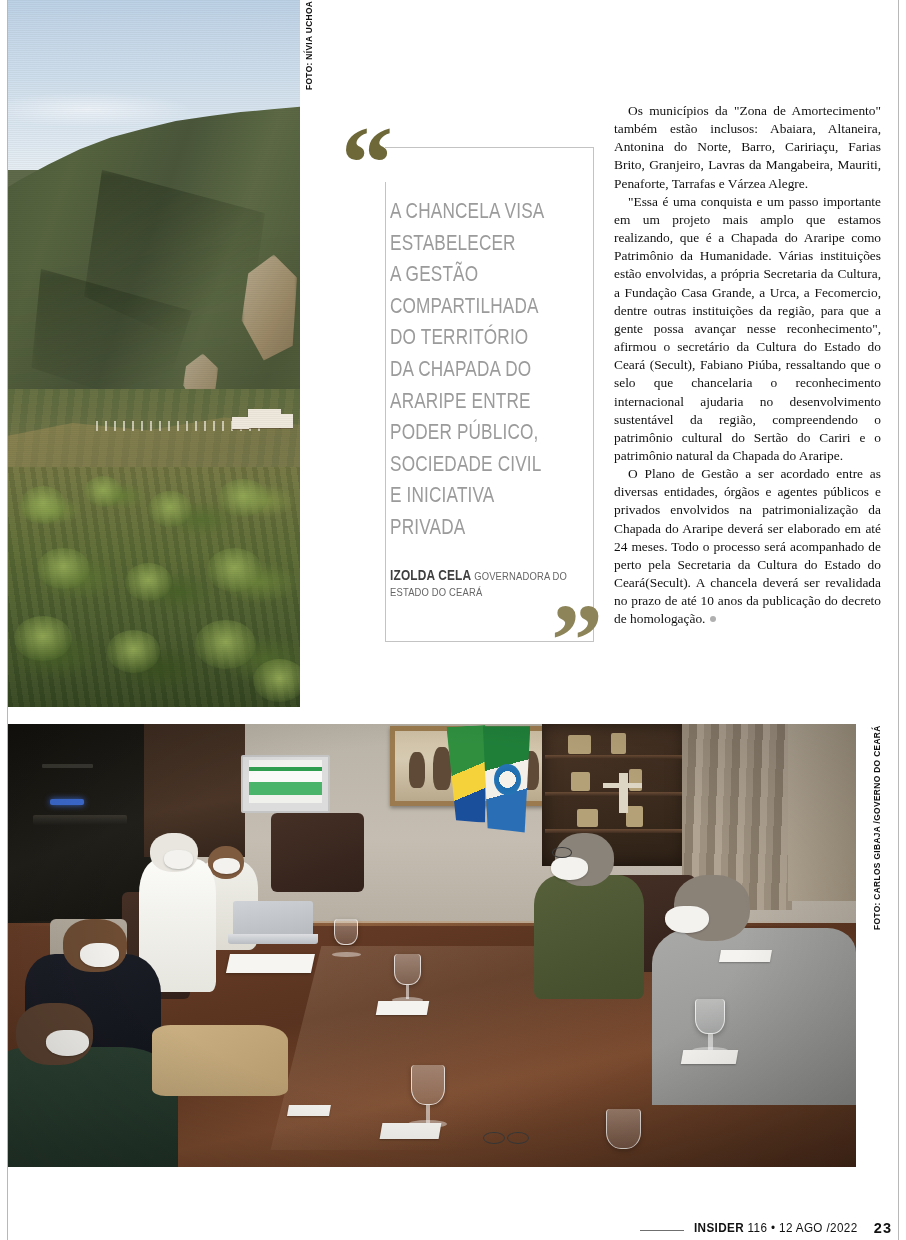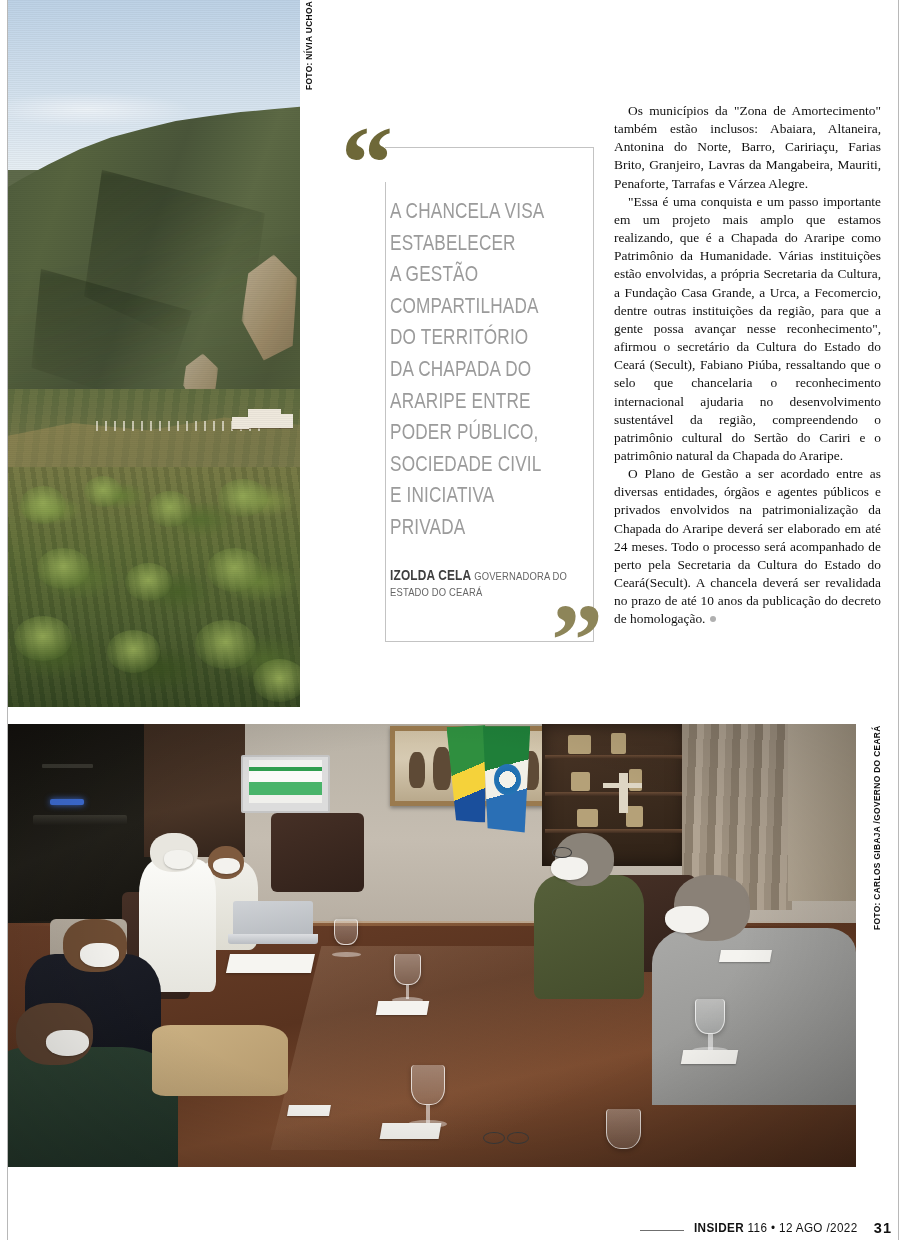--- a/index.html
+++ b/index.html
@@ -687,16 +687,16 @@
   <div class="credit-meeting">FOTO: CARLOS GIBAJA /GOVERNO DO CEARÁ</div>
 
   <div class="footer">
     <div class="footer-rule"></div>
     <div class="footer-text">
       <span class="brand">INSIDER</span>
       <span>116</span>
       <span>•</span>
       <span>12 AGO /2022</span>
     </div>
-    <div class="footer-page">31</div>
+    <div class="footer-page">23</div>
   </div>
 
 </div>
 
 </body></html>

